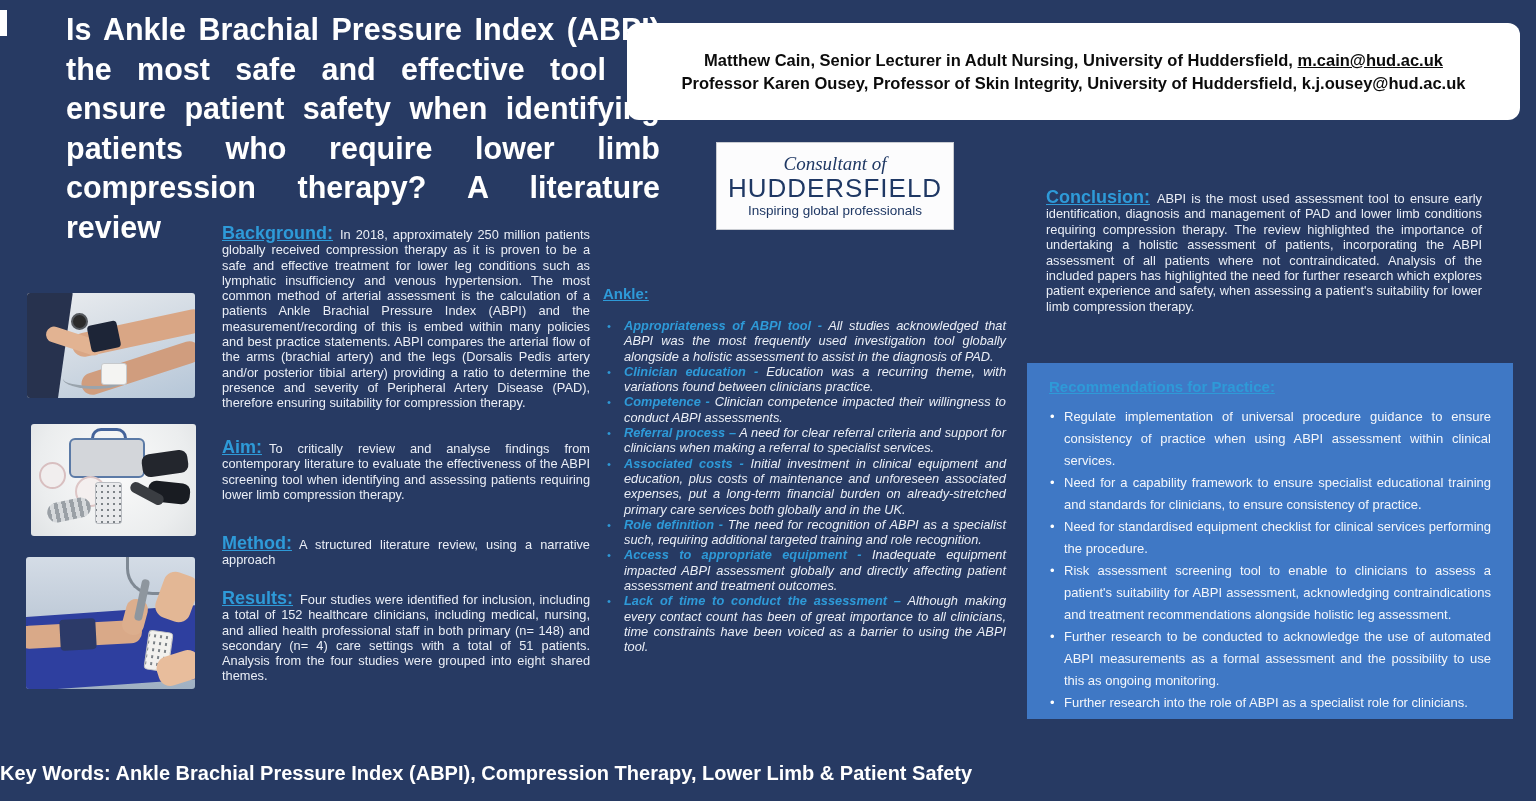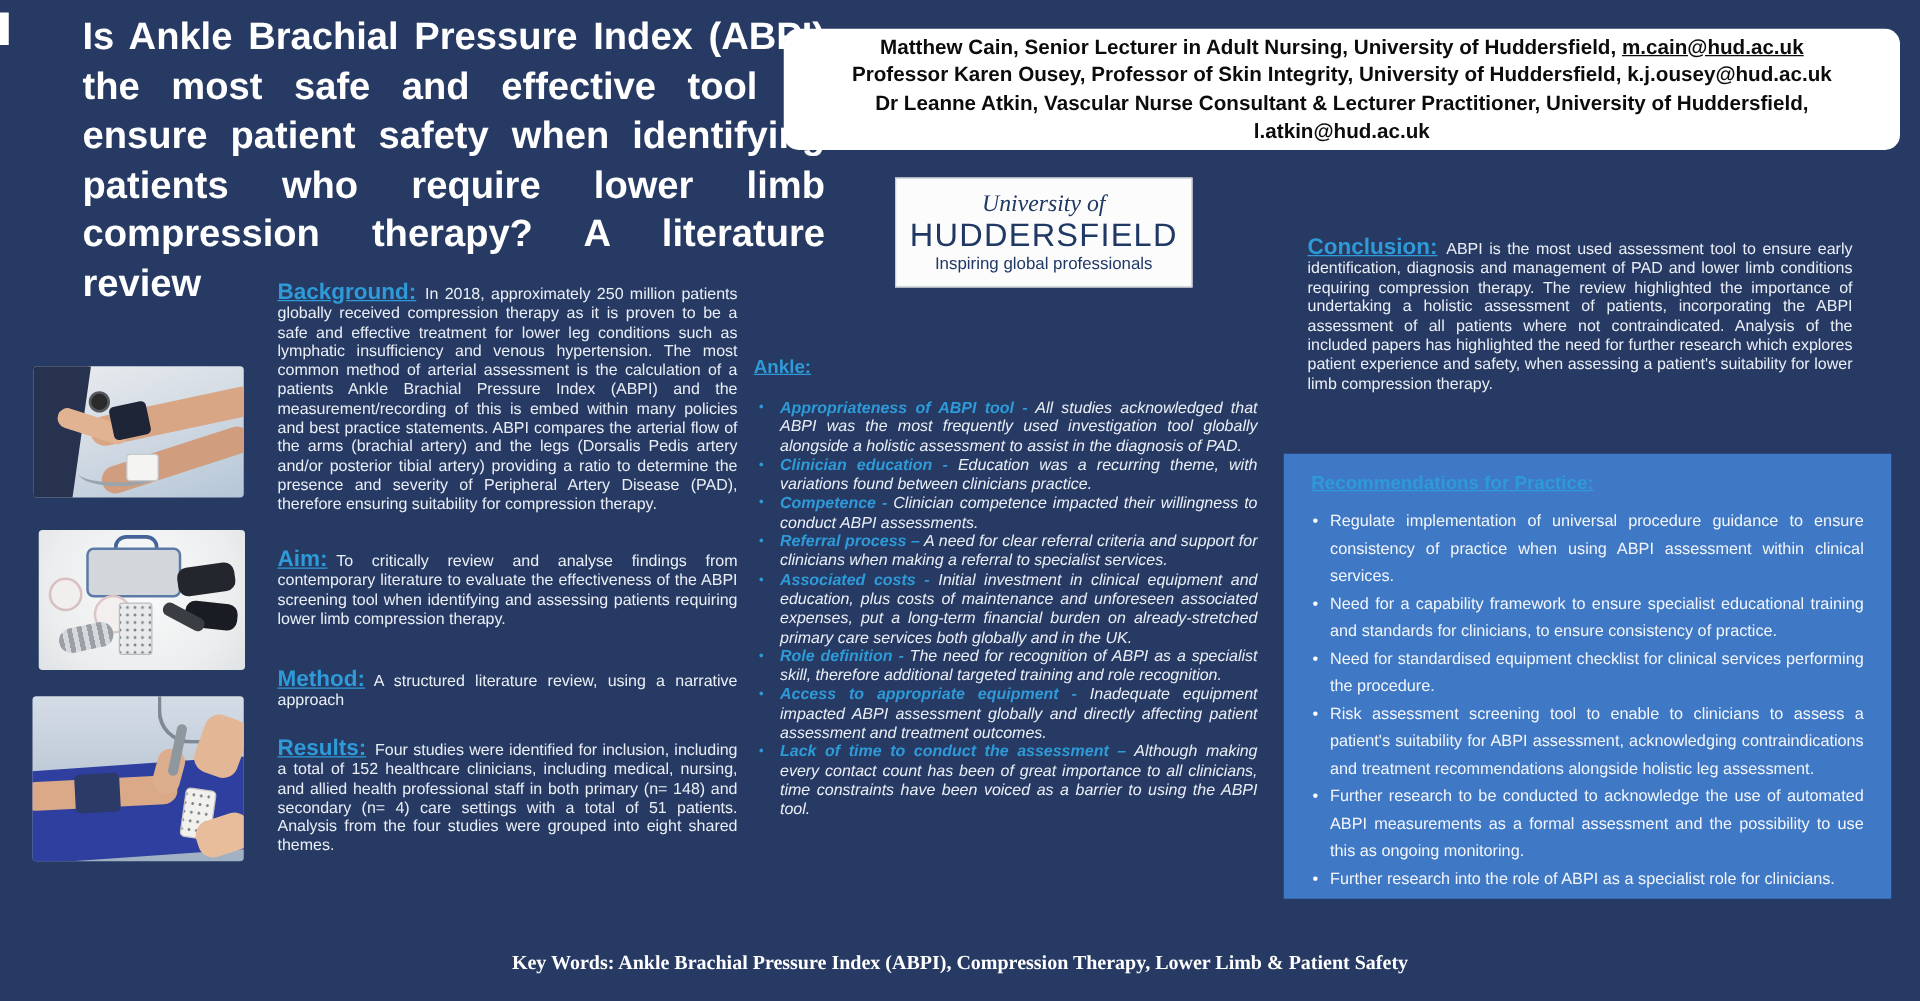--- a/index.html
+++ b/index.html
@@ -83,21 +83,21 @@
   }
   .rec-item {
     position:relative; padding-left:15px; text-align:justify;
     color:#f3f6fb; font-size:13px; line-height:22px;
   }
   .rec-item::before { content:"\2022"; position:absolute; left:1px; top:0; color:#ffffff; }
 
   
   .keywords {
     position:absolute; left:0; top:762px; width:100%;
-    text-align:center; color:#ffffff; font-weight:bold; font-size:16px;font-family:Liberation Serif, serif;
+    text-align:left; color:#ffffff; font-weight:bold; font-size:20px;
   }
 
   
   .photo { position:absolute; overflow:hidden; border-radius:3px; }
   .photo div { position:absolute; }
   .photo1 { left:27px; top:293px; width:168px; height:105px;
     background:linear-gradient(160deg,#eceef0 0%,#cfd8e2 55%,#b5c6d8 100%); }
   .p1-clin { left:-14px; top:-4px; width:52px; height:115px; background:#27324e; transform:rotate(8deg); }
   .p1-arm { left:18px; top:40px; width:58px; height:16px; background:#e2b392; border-radius:8px; transform:rotate(18deg); }
   .p1-gauge { left:44px; top:20px; width:17px; height:17px; border-radius:50%; background:#2b2b2b; border:2px solid #55595e; }
@@ -138,25 +138,24 @@
 <body>
 
 <div class="poster">
   <div class="corner-sliver"></div>
 
   <h1 class="title">Is Ankle Brachial Pressure Index (ABPI) the most safe and effective tool to ensure patient safety when identifying patients who require lower limb compression therapy? A literature review</h1>
 
   <div class="author-box">
     <p><span>Matthew Cain, Senior Lecturer in Adult Nursing, University of Huddersfield, </span><span class="u">m.cain@hud.ac.uk</span></p>
     <p><span>Professor Karen Ousey, Professor of Skin Integrity, University of Huddersfield, </span><span>k.j.ousey@hud.ac.uk</span></p>
-    <p><span>Dr Leanne Atkin, Vascular Nurse Consultant &amp; Lecturer Practitioner, University of Huddersfield, </span><span>l.atkin@hud.ac.uk</span></p>
   </div>
 
   <div class="logo-box">
-    <div class="logo-line1">University of</div>
+    <div class="logo-line1">Consultant of</div>
     <div class="logo-line2">HUDDERSFIELD</div>
     <div class="logo-line3">Inspiring global professionals</div>
   </div>
 
   <div class="photo photo1" title="Clinician measuring ankle blood pressure with cuff and Doppler device on a patient's leg">
     <div class="p1-clin"></div>
     <div class="p1-leg1"></div>
     <div class="p1-leg2"></div>
     <div class="p1-arm"></div>
     <div class="p1-gauge"></div>
@@ -205,21 +204,21 @@
     <p><span class="sec-head">Results:</span><span>Four studies were identified for inclusion, including a total of 152 healthcare clinicians, including medical, nursing, and allied health professional staff in both primary (n= 148) and secondary (n= 4) care settings with a total of 51 patients. Analysis from the four studies were grouped into eight shared themes.</span></p>
   </div>
 
   <div class="themes">
     <span class="themes-head">Ankle:</span>
     <div class="theme-item"><span class="theme-kw">Appropriateness of ABPI tool</span> <span class="theme-dash">-</span> <span>All studies acknowledged that ABPI was the most frequently used investigation tool globally alongside a holistic assessment to assist in the diagnosis of PAD.</span></div>
     <div class="theme-item"><span class="theme-kw">Clinician education</span> <span class="theme-dash">-</span> <span>Education was a recurring theme, with variations found between clinicians practice.</span></div>
     <div class="theme-item"><span class="theme-kw">Competence</span> <span class="theme-dash">-</span> <span>Clinician competence impacted their willingness to conduct ABPI assessments.</span></div>
     <div class="theme-item"><span class="theme-kw">Referral process</span> <span class="theme-dash">–</span> <span>A need for clear referral criteria and support for clinicians when making a referral to specialist services.</span></div>
     <div class="theme-item"><span class="theme-kw">Associated costs</span> <span class="theme-dash">-</span> <span>Initial investment in clinical equipment and education, plus costs of maintenance and unforeseen associated expenses, put a long-term financial burden on already-stretched primary care services both globally and in the UK.</span></div>
-    <div class="theme-item"><span class="theme-kw">Role definition</span> <span class="theme-dash">-</span> <span>The need for recognition of ABPI as a specialist skill, therefore additional targeted training and role recognition.</span></div>
+    <div class="theme-item"><span class="theme-kw">Role definition</span> <span class="theme-dash">-</span> <span>The need for recognition of ABPI as a specialist such, requiring additional targeted training and role recognition.</span></div>
     <div class="theme-item"><span class="theme-kw">Access to appropriate equipment</span> <span class="theme-dash">-</span> <span>Inadequate equipment impacted ABPI assessment globally and directly affecting patient assessment and treatment outcomes.</span></div>
     <div class="theme-item"><span class="theme-kw">Lack of time to conduct the assessment</span> <span class="theme-dash">–</span> <span>Although making every contact count has been of great importance to all clinicians, time constraints have been voiced as a barrier to using the ABPI tool.</span></div>
   </div>
 
   <div class="conclusion">
     <p><span class="sec-head">Conclusion:</span><span>ABPI is the most used assessment tool to ensure early identification, diagnosis and management of PAD and lower limb conditions requiring compression therapy. The review highlighted the importance of undertaking a holistic assessment of patients, incorporating the ABPI assessment of all patients where not contraindicated. Analysis of the included papers has highlighted the need for further research which explores patient experience and safety, when assessing a patient's suitability for lower limb compression therapy.</span></p>
   </div>
 
   <div class="rec-box">
     <span class="rec-head">Recommendations for Practice:</span>

